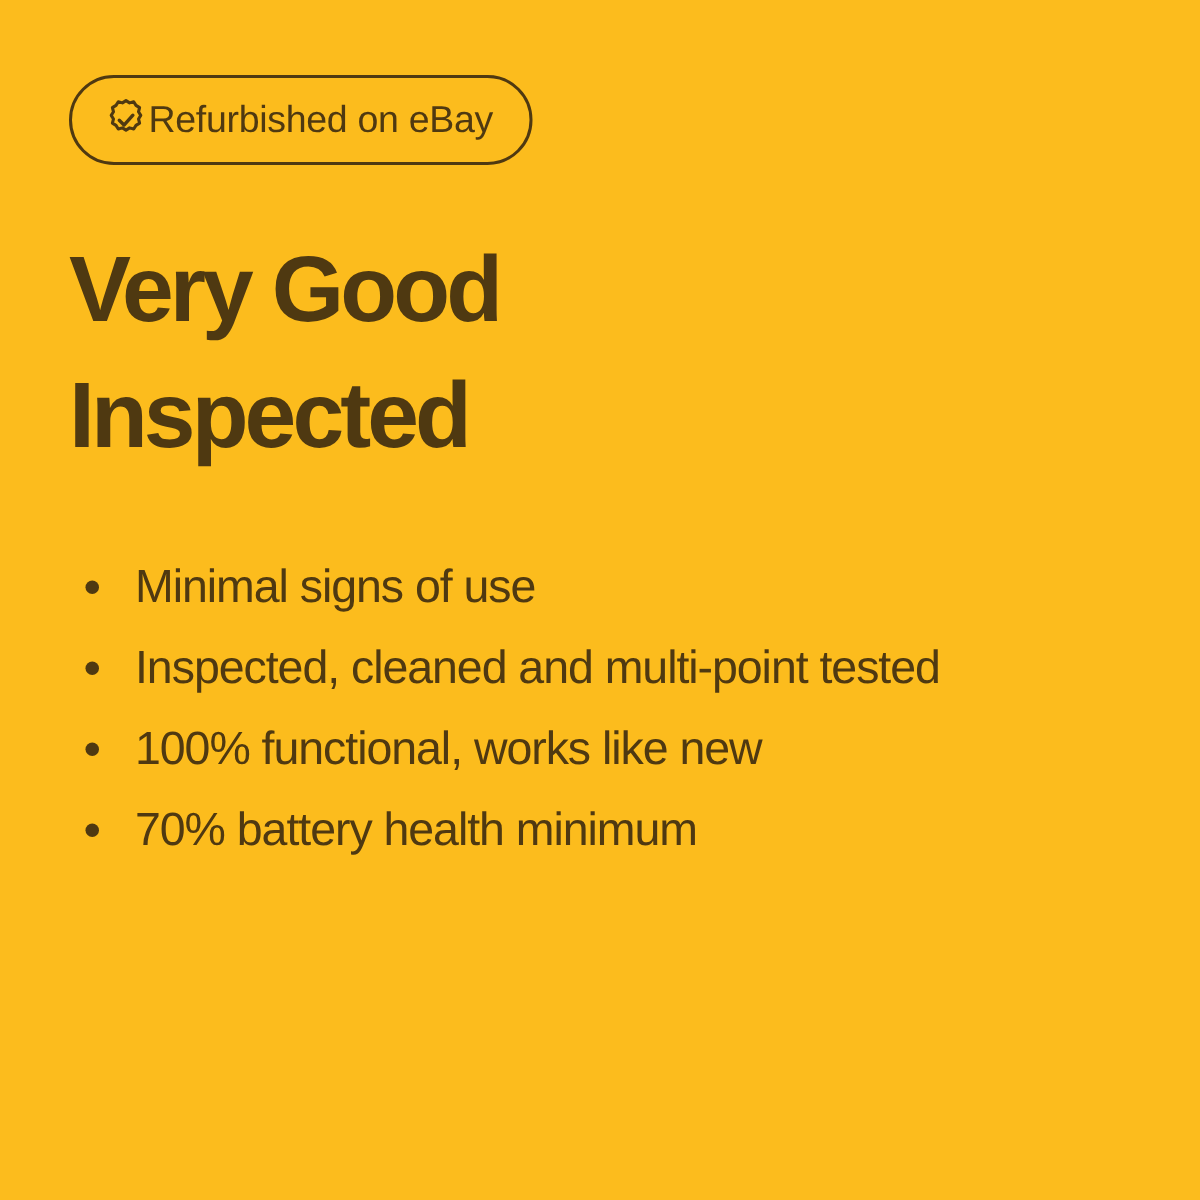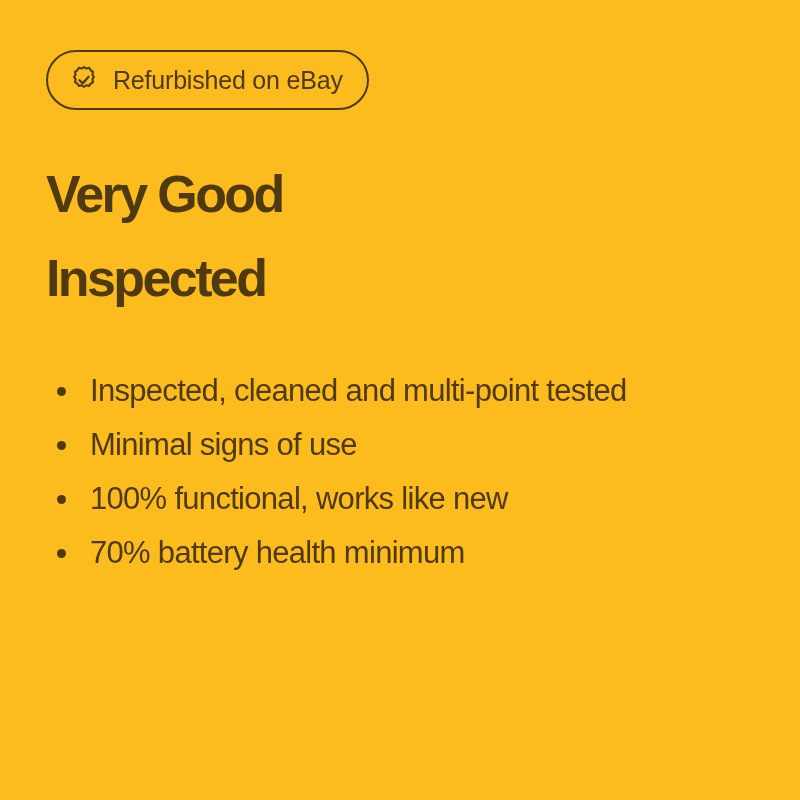--- a/index.html
+++ b/index.html
@@ -26,21 +26,20 @@
 
   
   .badge-pill {
     position: absolute;
     left: 46px;
     top: 50px;
     height: 60px;
     box-sizing: border-box;
     display: inline-flex;
     align-items: center;
-    gap: 14px;
     padding: 0 24px 0 21px;
     border: 2px solid #4F3911;
     border-radius: 999px;
     background: transparent;
   }
   .badge-icon {
     display: block;
     width: 30px;
     height: 30px;
     flex: 0 0 30px;
@@ -60,21 +59,21 @@
     color: #4F3911;
   }
 
   
   .headline {
     position: absolute;
     left: 46px;
     top: 152px;
     margin: 0;
     width: 660px;
-    font-size: 52px;
+    font-size: 62px;
     line-height: 84px;
     font-weight: 700;
     letter-spacing: -2.6px;
     color: #4F3911;
   }
   .headline .hl-line {
     display: block;
     white-space: nowrap;
   }
 
@@ -135,25 +134,25 @@
   </div>
 
   <h1 class="headline">
     <span class="hl-line">Very Good</span>
     <span class="hl-line">Inspected</span>
   </h1>
 
   <ul class="feature-list">
     <li class="feature-item">
       <span class="feature-bullet"></span>
-      <span class="feature-text">Inspected, cleaned and multi-point tested</span>
+      <span class="feature-text">Minimal signs of use</span>
     </li>
     <li class="feature-item">
       <span class="feature-bullet"></span>
-      <span class="feature-text">Minimal signs of use</span>
+      <span class="feature-text">Inspected, cleaned and multi-point tested</span>
     </li>
     <li class="feature-item">
       <span class="feature-bullet"></span>
       <span class="feature-text">100% functional, works like new</span>
     </li>
     <li class="feature-item">
       <span class="feature-bullet"></span>
       <span class="feature-text">70% battery health minimum</span>
     </li>
   </ul>

